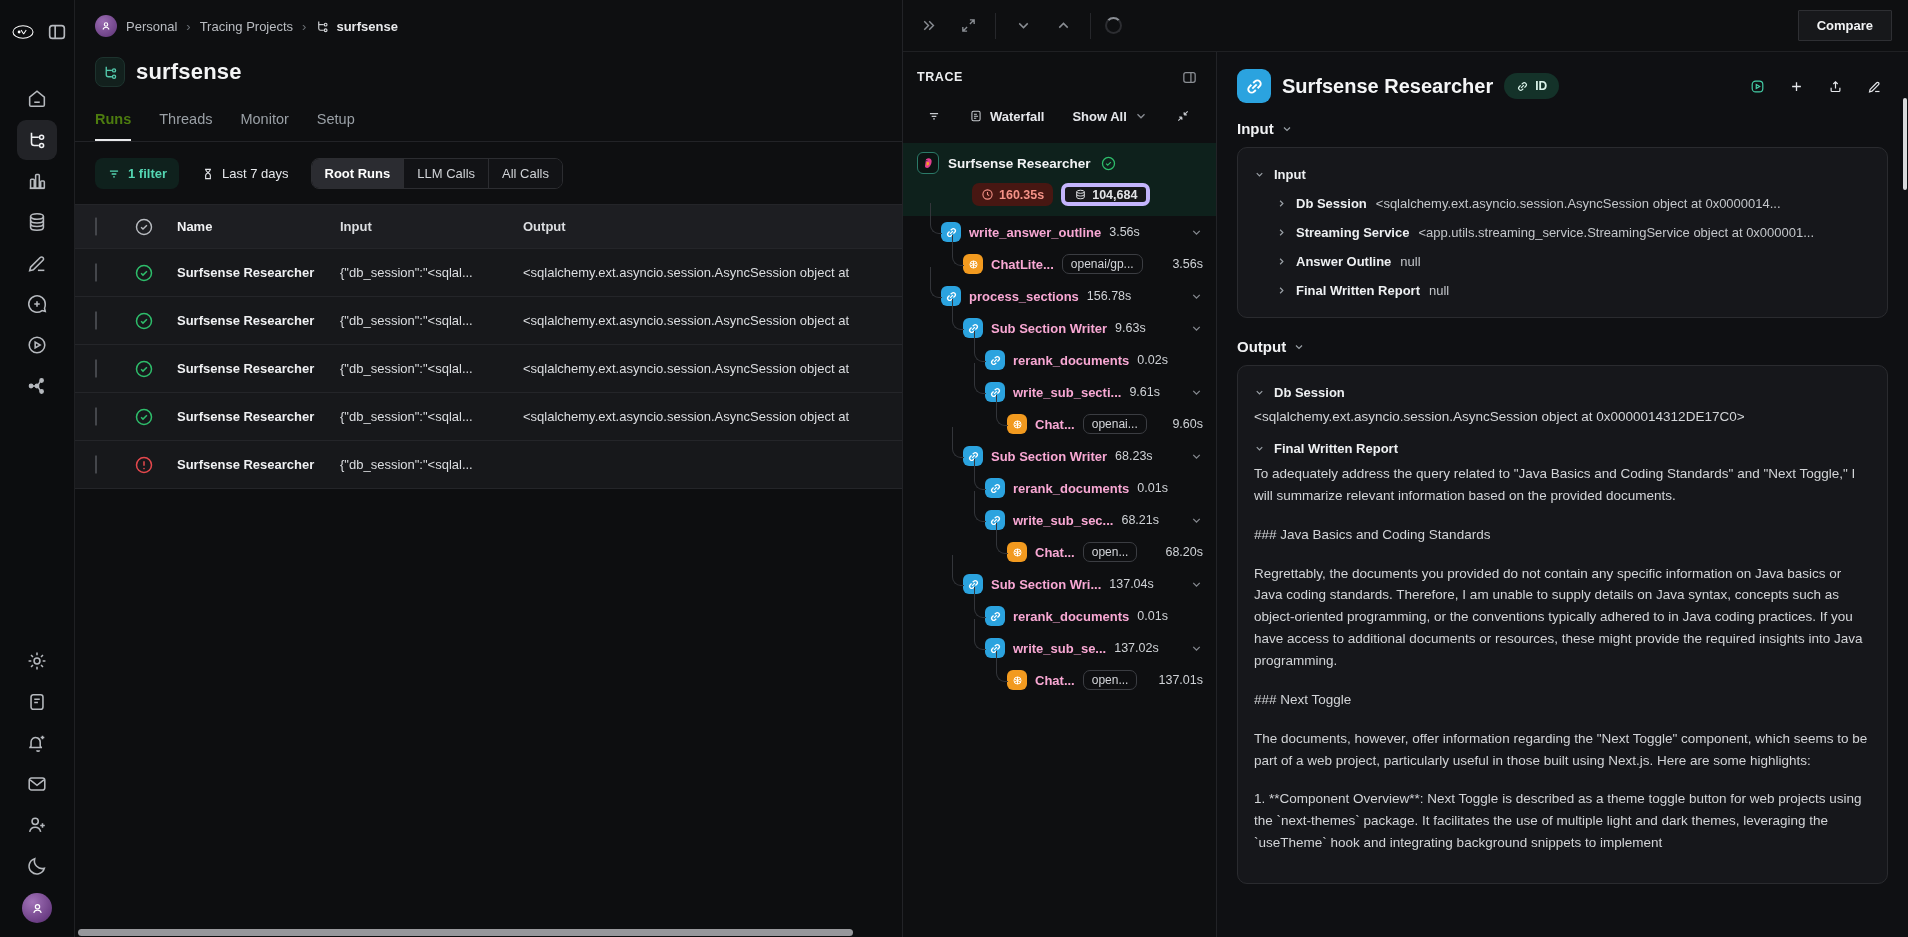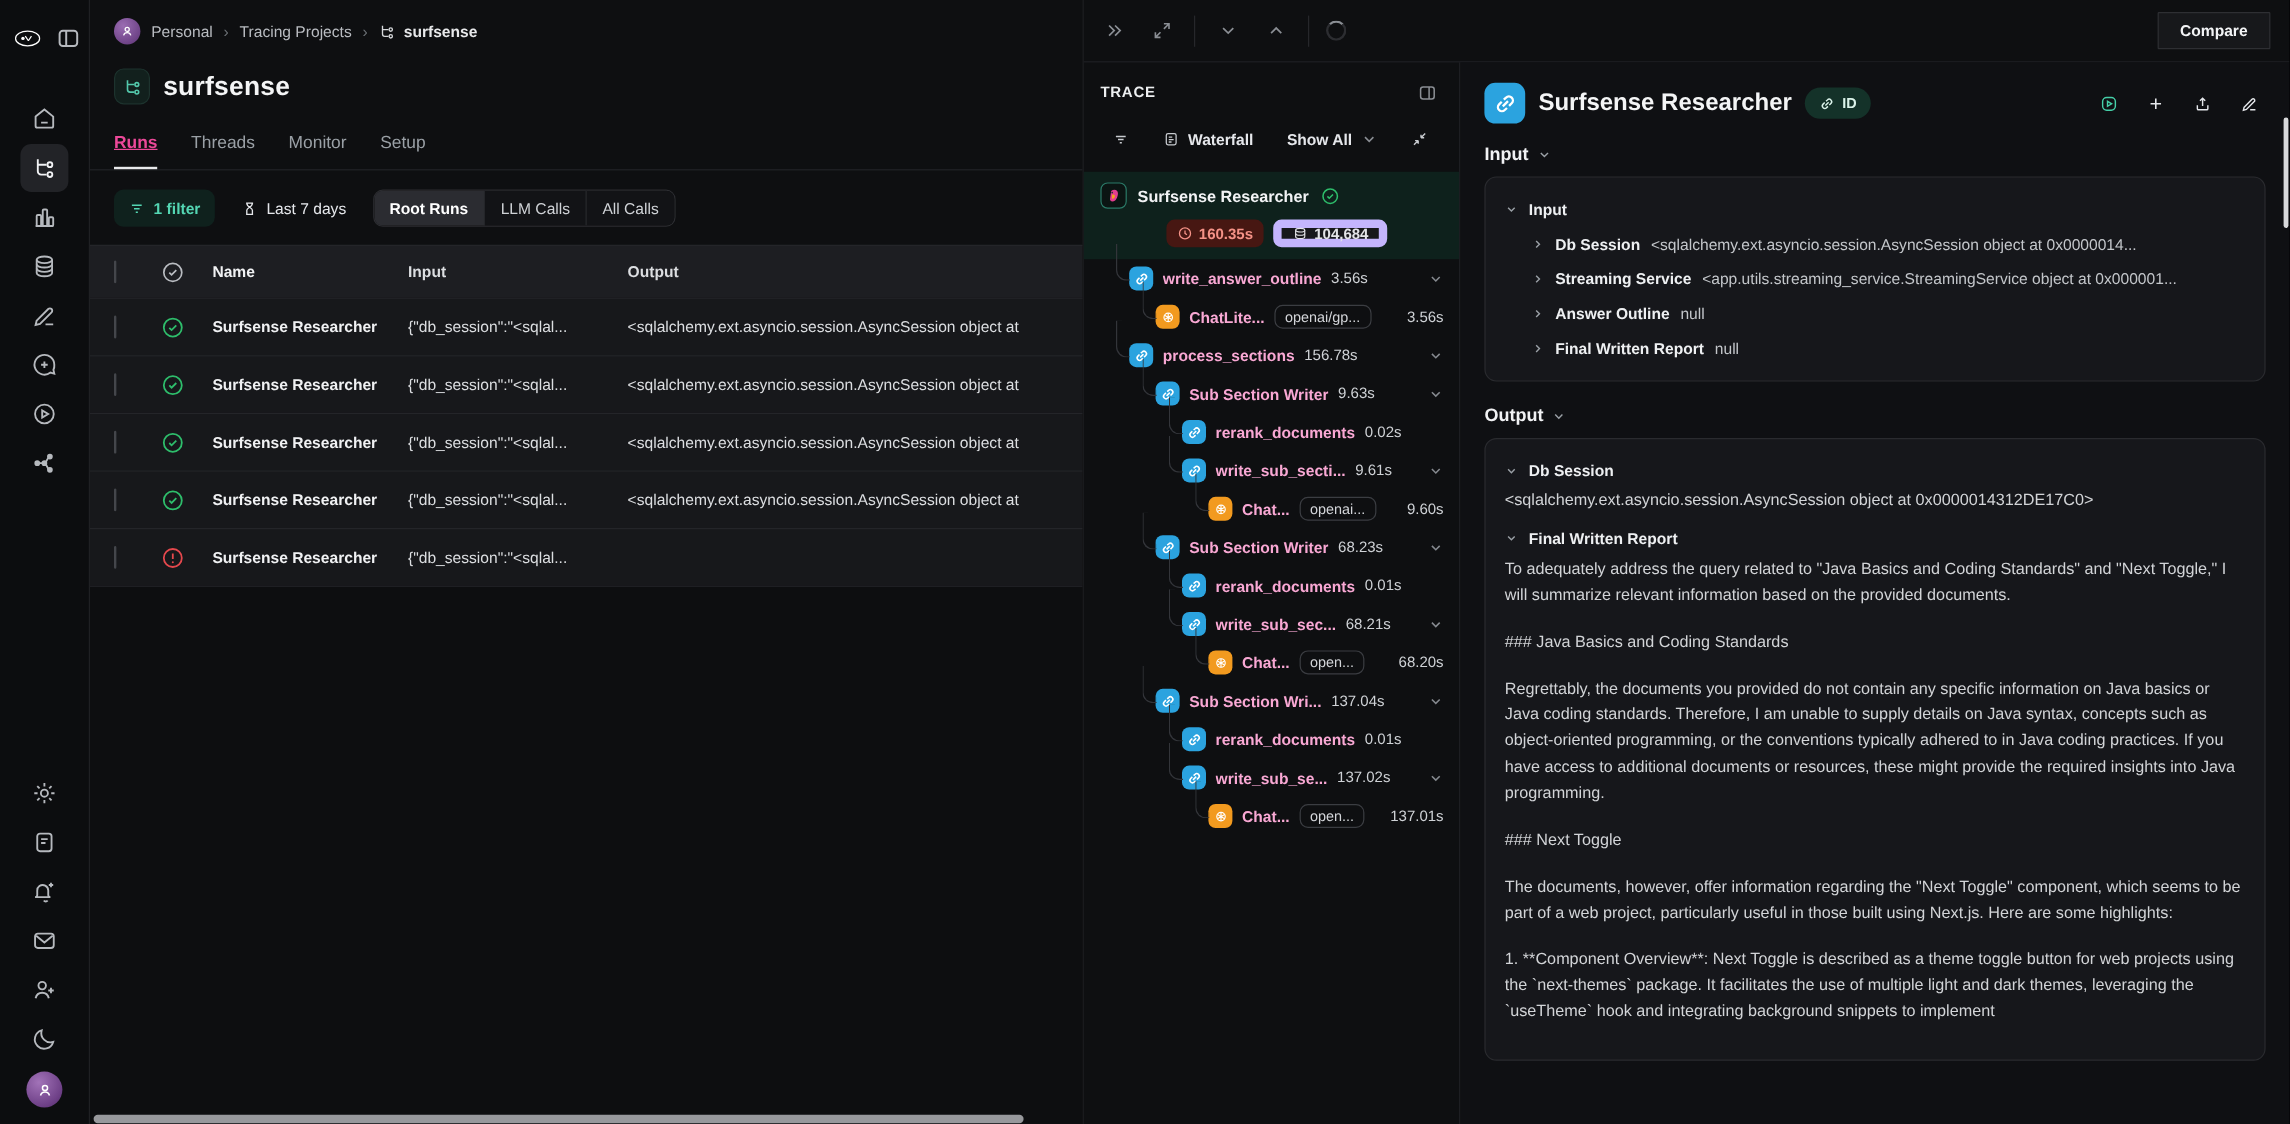--- a/index.html
+++ b/index.html
@@ -24,21 +24,21 @@
   .crumb-avatar svg { width:12px; height:12px; }
   .crumb-sep { color:#6b7075; font-size:13px; }
   .crumb-proj { display:flex; align-items:center; gap:6px; color:#e8e9eb; font-weight:700; }
   .crumb-proj svg { width:15px; height:15px; color:#d6d8db; }
   .title-row { display:flex; align-items:center; gap:11px; padding:20px 20px 0; }
   .title-icon { width:30px; height:30px; border-radius:8px; background:#12201d; border:1px solid #1d332e; display:grid; place-items:center; color:#53c8ab; }
   .title-icon svg { width:17px; height:17px; }
   .page-title { font-size:22px; font-weight:700; color:#f4f5f6; letter-spacing:.2px; }
   .tabs { display:flex; gap:28px; padding:24px 20px 0; border-bottom:1px solid #222327; }
   .tab { font-size:14.5px; color:#9aa0a6; padding-bottom:12px; cursor:pointer; }
-  .tab.active { color:#ec4899; font-weight:700; border-bottom:2px solid #e8e9eb;text-decoration:underline; }
+  .tab.active { color:#4d7c0f; font-weight:700; border-bottom:2px solid #e8e9eb; }
   .filter-bar { display:flex; align-items:center; gap:10px; padding:16px 20px 15px; }
   .chip { height:31px; display:flex; align-items:center; gap:7px; padding:0 12px; border-radius:8px; font-size:13px; border:1px solid #2c2d31; background:#121316; color:#e3e4e7; cursor:pointer; }
   .chip svg { width:14px; height:14px; }
   .chip.teal { background:#0f2ene; background:#0f211d; border-color:#20473e; color:#54d6b3; font-weight:700; }
   .seg { display:flex; border:1px solid #2c2d31; border-radius:8px; overflow:hidden; height:31px; }
   .seg-item { display:flex; align-items:center; padding:0 13px; font-size:13px; color:#cfd2d6; border-right:1px solid #2c2d31; background:#121316; cursor:pointer; }
   .seg-item:last-child { border-right:none; }
   .seg-item.active { background:#2b2c31; color:#fff; font-weight:700; }
   .table { display:flex; flex-direction:column; }
   .tr { display:flex; align-items:center; height:48px; background:#17181b; border-top:1px solid #242529; padding-left:20px; }
@@ -79,21 +79,21 @@
   .root-block { background:#0e211c; padding:9px 14px 10px; cursor:pointer; }
   .root-row { display:flex; align-items:center; gap:9px; }
   .bird-box { width:22px; height:22px; flex:none; border-radius:6px; border:1px solid #2b7a68; background:#0b1513; display:grid; place-items:center; }
   .root-name { font-size:13.5px; font-weight:700; color:#f2f3f5; }
   .root-check { color:#2ebd6b; display:grid; place-items:center; }
   .root-check svg { width:17px; height:17px; }
   .root-pills { display:flex; gap:8px; margin:9px 0 0 31px;padding-left:24px; }
   .pill { height:23px; display:flex; align-items:center; gap:5px; padding:0 9px; border-radius:7px; font-size:12.5px; font-weight:600; }
   .pill svg { width:13px; height:13px; }
   .pill.red { background:#471712; color:#f59287; }
-  .pill.tok { background:#17181b; border:7px solid #c4b5fd; color:#e3e4e7; }
+  .pill.tok { background:#17181b; border:4px solid #c4b5fd; color:#e3e4e7; }
   .titem { height:32px; display:flex; align-items:center; gap:8px; padding-right:13px; position:relative; cursor:pointer; }
   .titem::before { content:""; position:absolute; width:11px; height:30px; top:-13px; border-left:1px solid #33353a; border-bottom:1px solid #33353a; border-bottom-left-radius:9px; }
   .lv1 { padding-left:38px; } .lv1::before { left:27px; }
   .lv2 { padding-left:60px; } .lv2::before { left:49px; }
   .lv3 { padding-left:82px; } .lv3::before { left:71px; }
   .lv4 { padding-left:104px; } .lv4::before { left:93px; }
   .node-icon { width:20px; height:20px; flex:none; border-radius:6px; display:grid; place-items:center; color:#fff; }
   .node-icon svg { width:13px; height:13px; }
   .node-icon.chain { background:#2ba3df; }
   .node-icon.llm { background:#f29a1f; }

